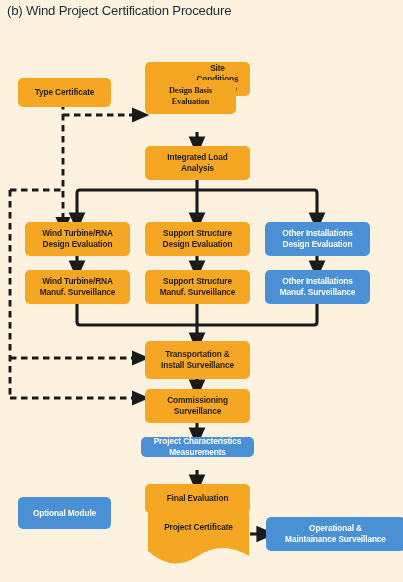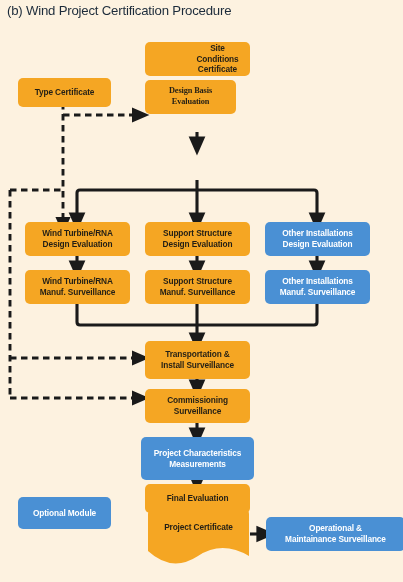--- a/index.html
+++ b/index.html
@@ -134,34 +134,40 @@
     </g>
 
     <path d="M148,514 Q148,509 153,509 L244,509 Q249,509 249,514 L249,556
              Q222,540 198,556 Q172,573 148,551 Z" fill="#f5a623"></path>
   </svg>
 
   <div class="node orange" style="left:18px;top:78px;width:93px;height:29px;">
     <span class="lbl"><span>Type Certificate</span></span>
   </div>
 
-  <div class="node orange" style="left:145px;top:42px;width:105px;height:34px;padding-left:43px;">
+  <div class="node orange" style="left:145px;top:62px;width:105px;height:34px;padding-left:43px;">
     <span class="lbl">
       <span>Site Conditions</span>
       <span class="l2">Certificate</span>
     </span>
   </div>
 
   <div class="node orange" style="left:145px;top:80px;width:91px;height:34px;font-family:Liberation Serif, serif;">
     <span class="lbl">
       <span>Design Basis</span>
       <span class="l2">Evaluation</span>
     </span>
   </div>
 
+  <div class="node orange" style="left:145px;top:146px;width:105px;height:34px;">
+    <span class="lbl">
+      <span>Integrated Load</span>
+      <span class="l2">Analysis</span>
+    </span>
+  </div>
 
   <div class="node orange" style="left:25px;top:222px;width:105px;height:34px;">
     <span class="lbl">
       <span>Wind Turbine/RNA</span>
       <span class="l2">Design Evaluation</span>
     </span>
   </div>
 
   <div class="node orange" style="left:145px;top:222px;width:105px;height:34px;">
     <span class="lbl">
@@ -205,21 +211,21 @@
     </span>
   </div>
 
   <div class="node orange" style="left:145px;top:389px;width:105px;height:34px;">
     <span class="lbl">
       <span>Commissioning</span>
       <span class="l2">Surveillance</span>
     </span>
   </div>
 
-  <div class="node blue" style="left:141px;top:437px;width:113px;height:43px;">
+  <div class="node blue" style="left:141px;top:437px;width:113px;height:20px;">
     <span class="lbl">
       <span>Project Characteristics</span>
       <span class="l2">Measurements</span>
     </span>
   </div>
 
   <div class="node orange" style="left:145px;top:484px;width:105px;height:29px;">
     <span class="lbl"><span>Final Evaluation</span></span>
   </div>
 

